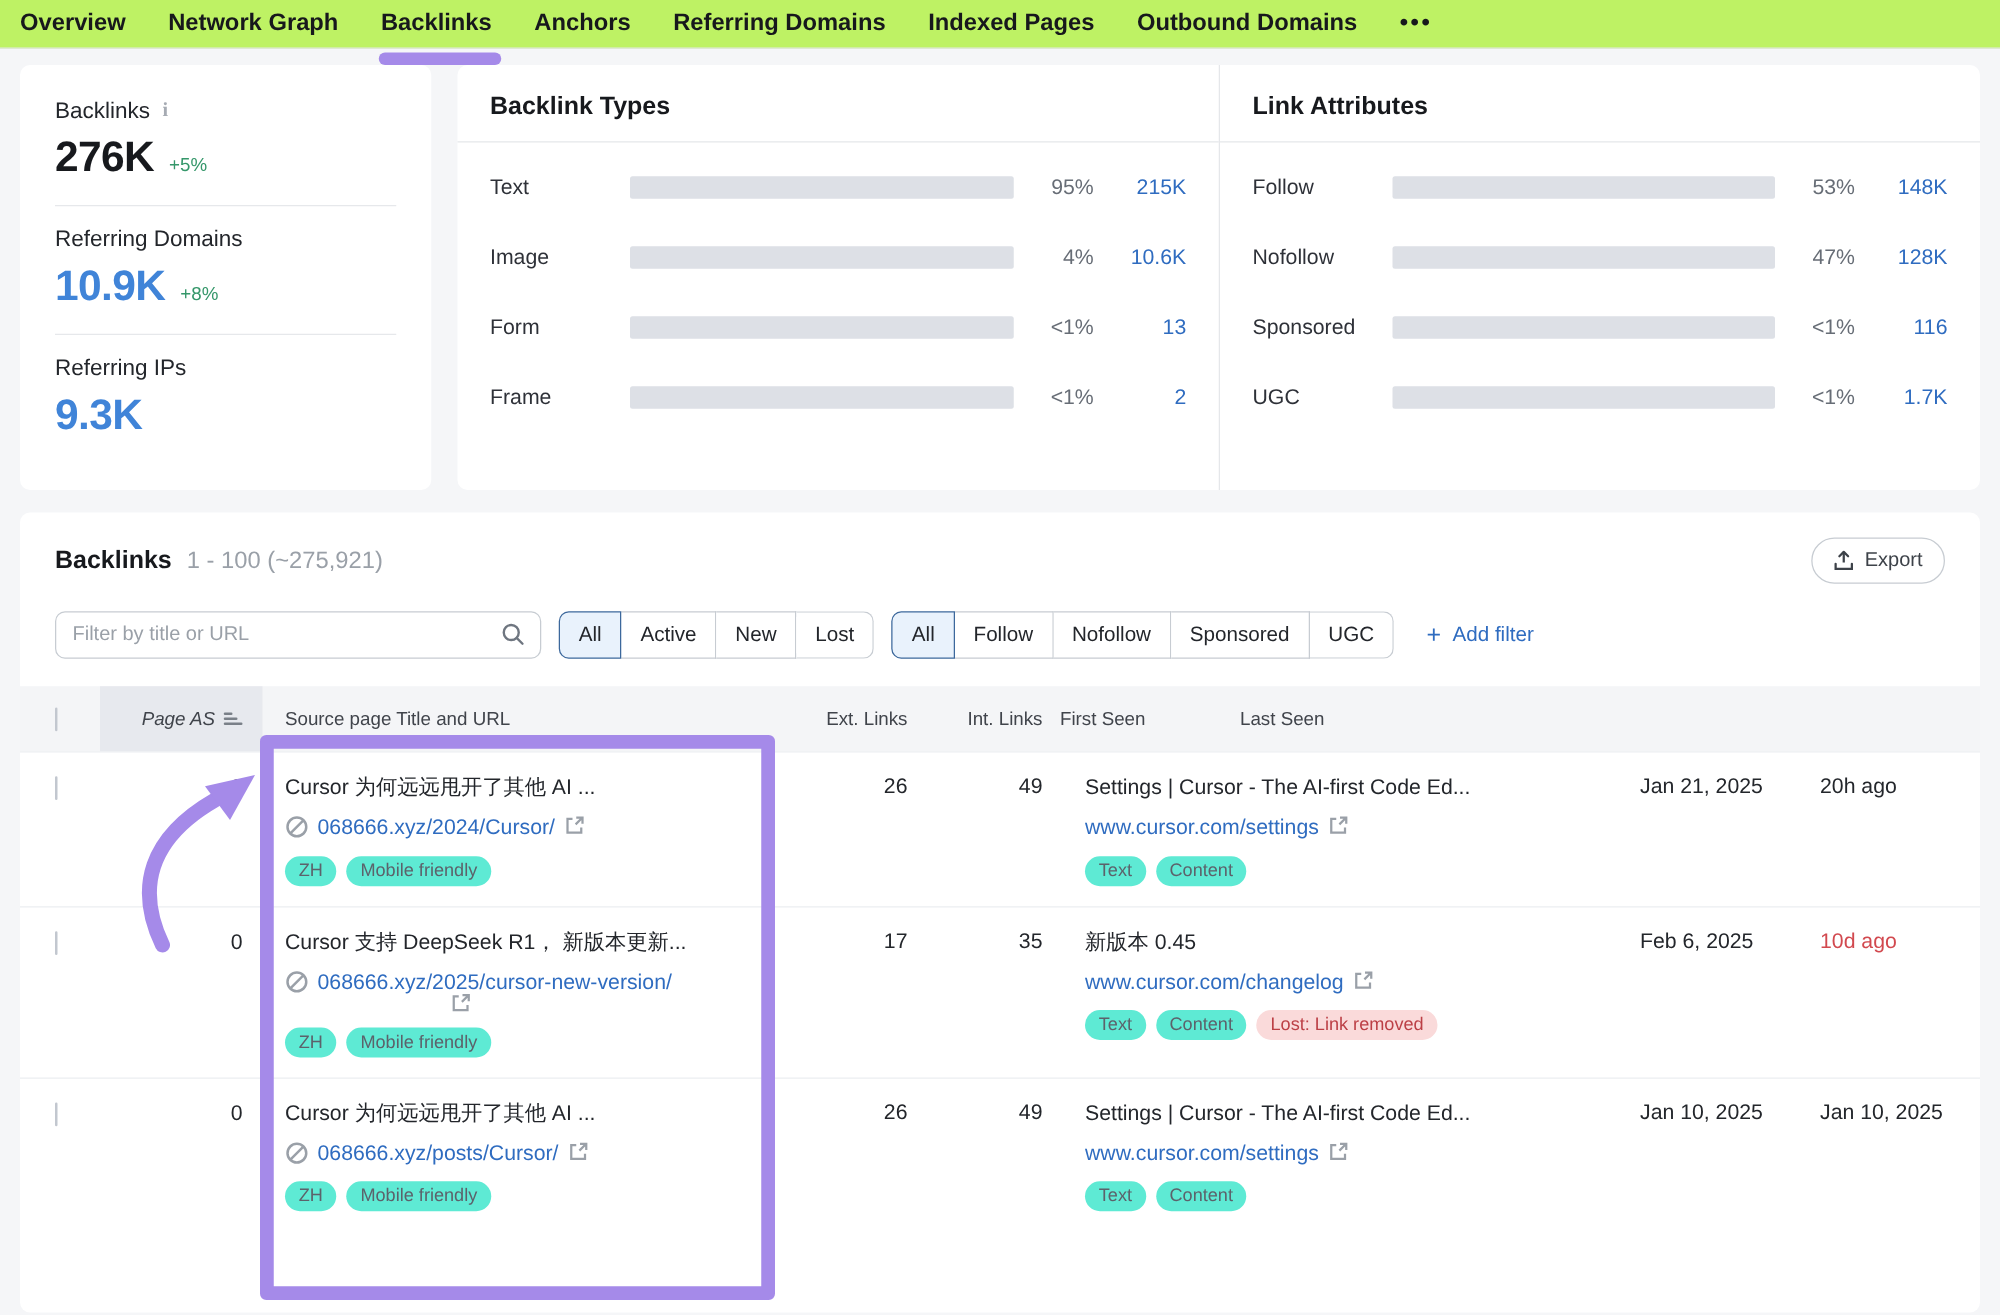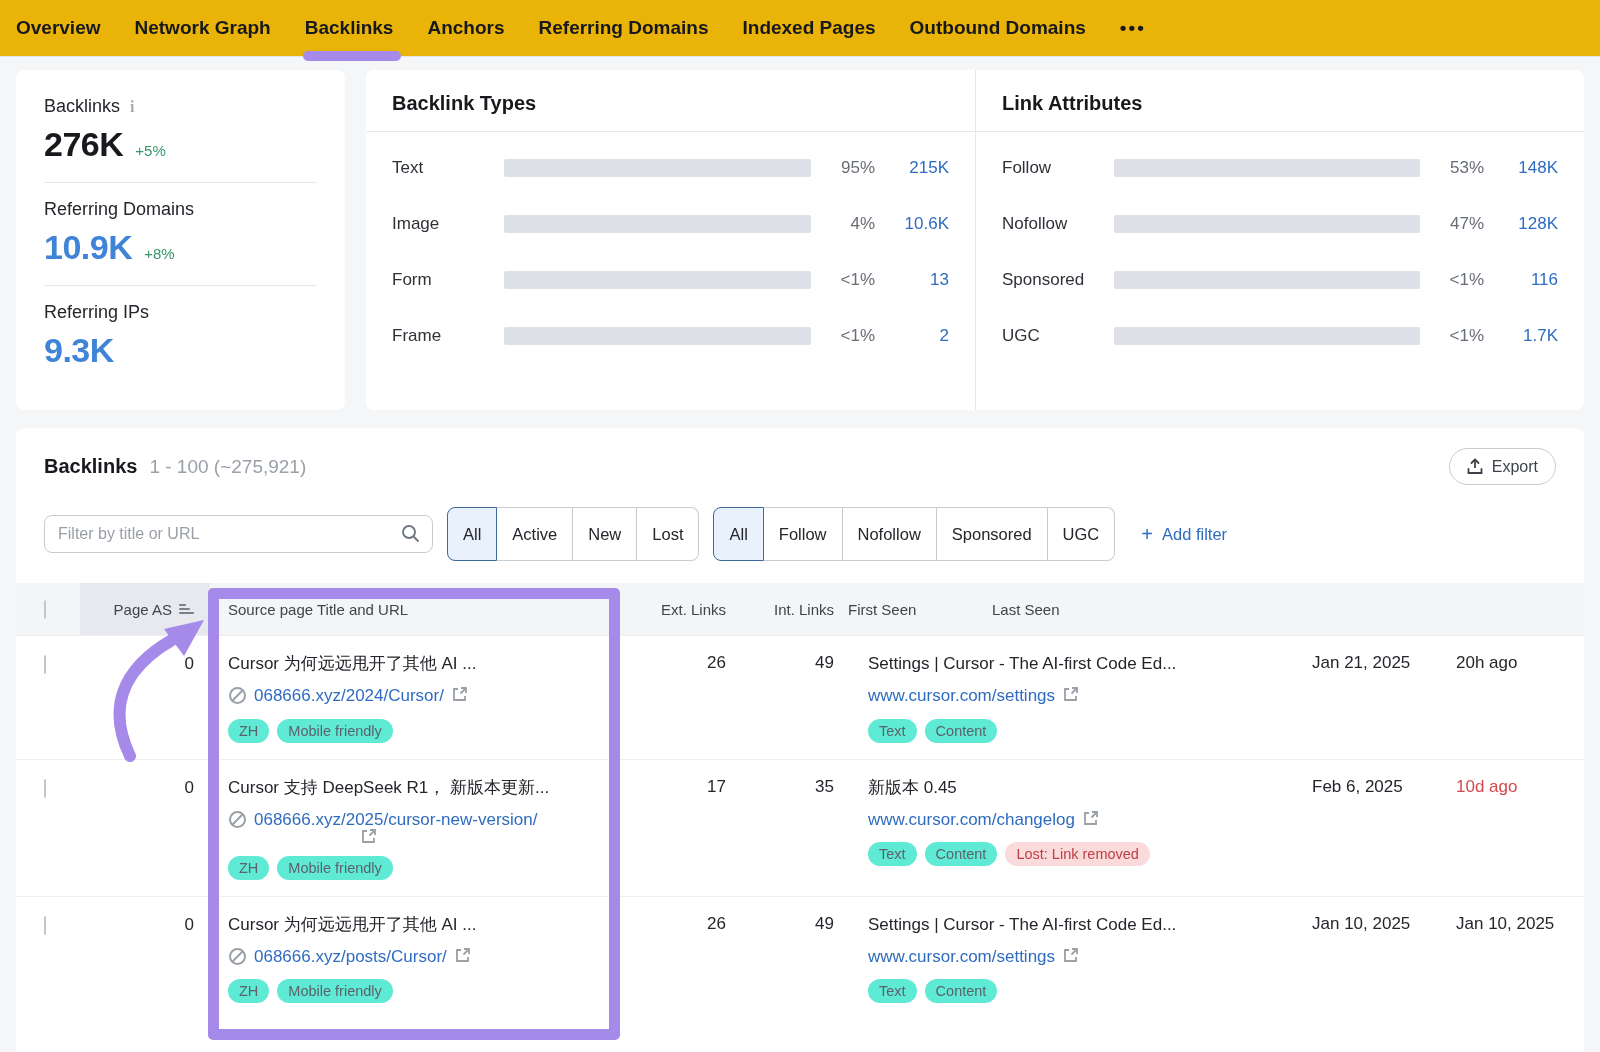--- a/index.html
+++ b/index.html
@@ -2,21 +2,21 @@
 <html><head>
 <meta charset="utf-8">
 <style>
   * { margin:0; padding:0; box-sizing:border-box; }
   html,body { width:1600px; height:1052px; overflow:hidden; }
   body {
     font-family:"Liberation Sans","DejaVu Sans",sans-serif;
     background:#f5f6f8; color:#1c1e22; position:relative;
   }
   
-  .topnav { background:#eab308; border-bottom:1px solid #e4e6ea; height:57px;
+  .topnav { background:#bef264; border-bottom:1px solid #e4e6ea; height:39px;
     display:flex; align-items:center; padding:0 16px; gap:34px; position:relative; }
   .nav-item { font-size:19px; font-weight:700; color:#17181c; cursor:pointer;
     position:relative; white-space:nowrap; padding:16px 0; }
   .nav-item .underline { position:absolute; left:-2px; right:-8px; bottom:-6px;
     height:10px; border-radius:5px; background:var(--purple); }
   .nav-more { font-size:19px; font-weight:700; letter-spacing:2px; color:#17181c; cursor:pointer; }
   
   .content { padding:0 16px; }
   .summary-row { display:flex; gap:21px; margin-top:13px; }
   .card { background:#fff; border-radius:8px; }
@@ -51,35 +51,35 @@
     border:1px solid #c7ccd2; border-radius:19px; background:#fff; font-size:16px;
     color:#3d4249; cursor:pointer; font-family:inherit; }
   
   .filter-bar { display:flex; align-items:center; padding:4px 28px 22px 28px; }
   .filter-input-wrap { position:relative; width:389px; }
   .filter-input { width:100%; height:38px; border:1px solid #c7ccd2; border-radius:8px;
     padding:0 42px 0 13px; font-size:16px; color:#23262b; font-family:inherit; background:#fff; }
   .filter-input::placeholder { color:#9aa0a8; }
   .search-icon { position:absolute; right:12px; top:8px; cursor:pointer; }
   .seg-group { display:flex; margin-left:14px; }
-  .seg-btn { height:54px; padding:0 15px; font-size:16.5px; color:#23262b; background:#fff;
+  .seg-btn { height:38px; padding:0 15px; font-size:16.5px; color:#23262b; background:#fff;
     border:1px solid #c7ccd2; border-left-width:0; cursor:pointer; font-family:inherit; position:relative; }
   .seg-btn:first-child { border-left-width:1px; border-radius:8px 0 0 8px; }
   .seg-btn:last-child { border-radius:0 8px 8px 0; }
   .seg-btn.selected { background:#e9f2fc; border:1px solid #3c689c; z-index:2; }
   .add-filter { display:flex; align-items:center; gap:9px; margin-left:26px;
     color:var(--link-blue); font-size:16.5px; cursor:pointer; background:none; border:none; font-family:inherit; }
   .add-filter .plus { font-size:20px; line-height:1; }
   
   .thead { display:flex; background:#f4f5f7; height:52px; align-items:center;
     font-size:15px; color:#40444b; }
   .c-check { width:64px; flex:none; padding-left:28px; }
   .c-pageas { width:130px; flex:none; height:100%; display:flex; align-items:center;
     justify-content:flex-end; padding-right:16px; gap:7px; }
-  .thead .c-pageas { background:#e7e9ee; cursor:pointer; }
+  .thead .c-pageas { background:#e7e9ee; cursor:pointer;font-style:italic; }
   .c-source { width:428px; flex:none; padding-left:18px; }
   .c-ext { width:88px; flex:none; text-align:right; }
   .c-int { width:108px; flex:none; text-align:right; }
   .c-anchor { flex:1; padding-left:34px; min-width:0; }
   .c-first { width:148px; flex:none; padding-left:14px; }
   .c-last { width:138px; flex:none; padding-left:10px; }
   .sort-icon { display:inline-flex; flex-direction:column; gap:2px; align-items:flex-start; }
   .sort-icon i { display:block; height:2px; background:#7a8088; border-radius:1px; }
   .sort-icon i:nth-child(1){ width:7px; } .sort-icon i:nth-child(2){ width:11px; } .sort-icon i:nth-child(3){ width:15px; }
   .checkbox { width:18px; height:18px; border:1.5px solid #c2c7cf; border-radius:4px; background:#fff; cursor:pointer; }

